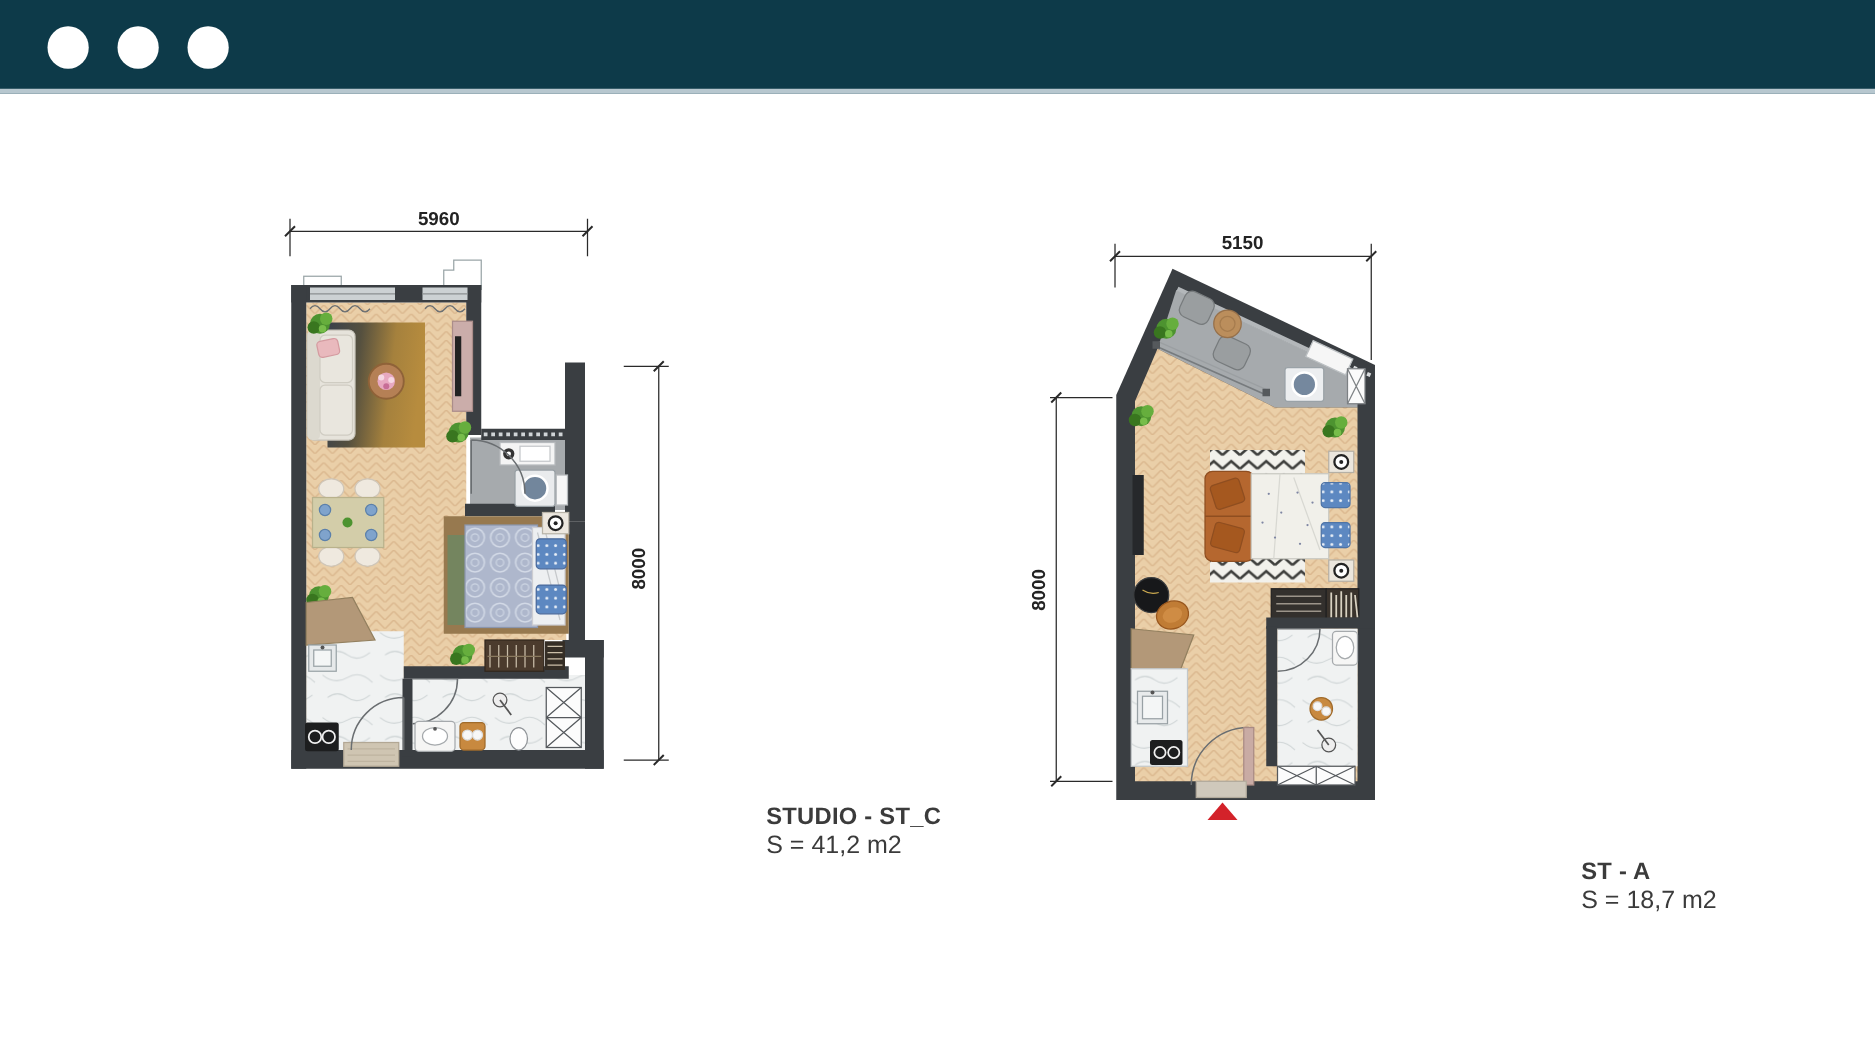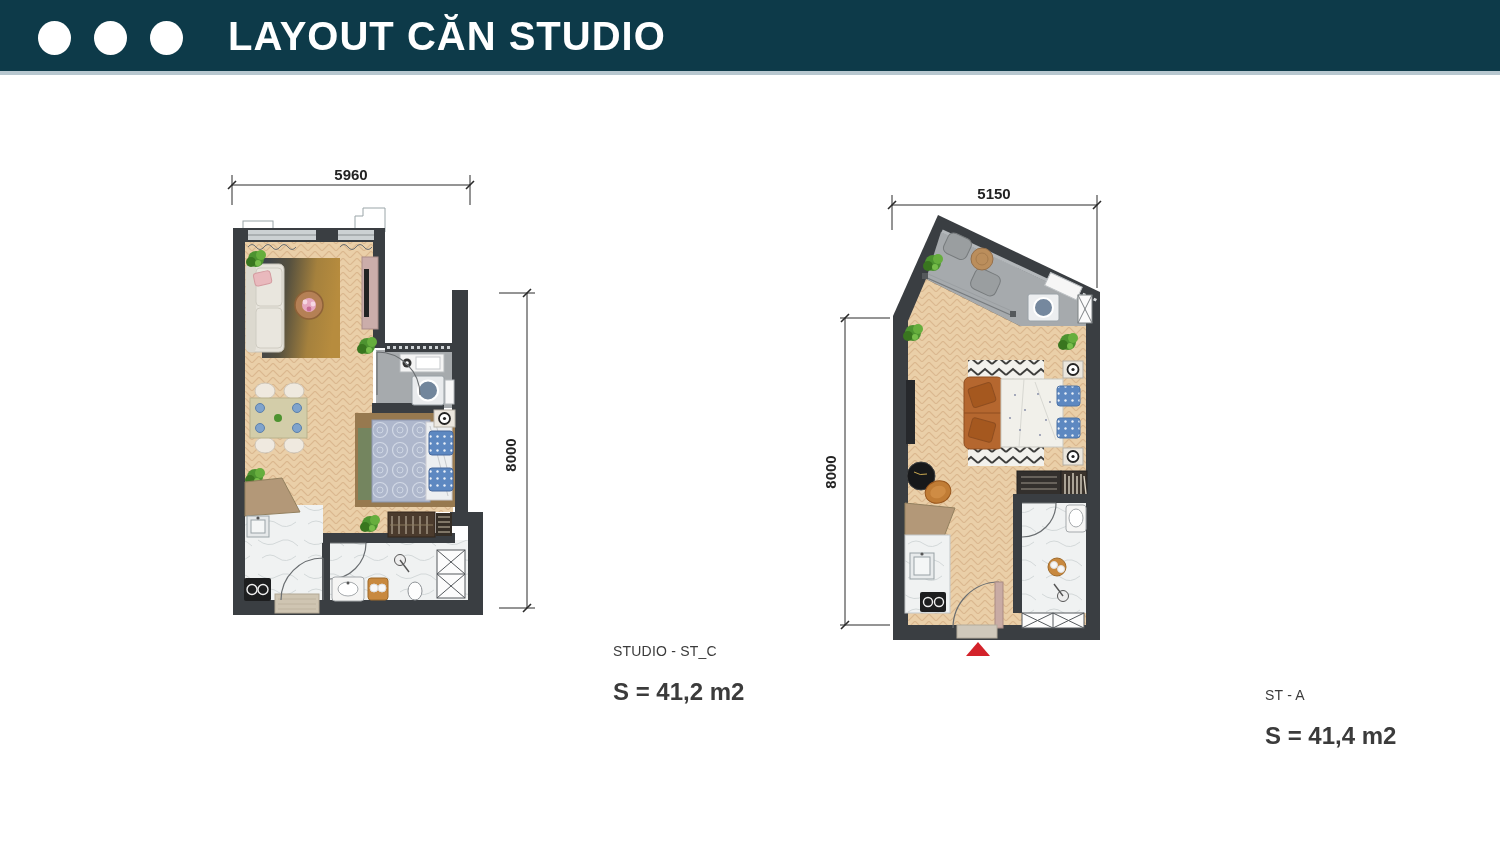--- a/index.html
+++ b/index.html
@@ -13,33 +13,32 @@
   .title{position:absolute;left:228px;top:14px;margin:0;color:#ffffff;font-size:40px;
          font-weight:800;letter-spacing:1px;white-space:nowrap}
   
   svg.plan{position:absolute;overflow:visible}
   .plan-left{left:210px;top:160px}
   .plan-right{left:810px;top:180px}
   svg text.dim{font-family:"Liberation Sans",sans-serif;font-size:15px;font-weight:700;fill:#232323}
   .plan-label{position:absolute;color:#3b3b3b;line-height:1.1}
   .label-left{left:613px;top:644px}
   .label-right{left:1265px;top:688px}
-  .plan-name{font-size:14px;font-weight:400;letter-spacing:.2px}
-  .plan-area-text{font-size:24px;font-weight:700;margin-top:20px}
+  .plan-name{font-size:19px;font-weight:700;letter-spacing:.2px}
+  .plan-area-text{font-size:20px;font-weight:400;margin-top:0}
 </style>
 </head>
 <body>
 
 <div class="header">
   <div class="dots">
     <span class="dot"></span>
     <span class="dot"></span>
     <span class="dot"></span>
   </div>
-  <h1 class="title">LAYOUT CĂN STUDIO</h1>
 </div>
 
 <svg class="plan plan-left" width="340" height="490" viewBox="0 0 340 490" role="img">
   <defs>
     <linearGradient id="rugGrad" x1="0" y1="0" x2="1" y2="0.15">
       <stop offset="0" stop-color="#3a414b"></stop>
         <stop offset="0.35" stop-color="#55503f"></stop>
       <stop offset="0.7" stop-color="#a5813d"></stop>
         <stop offset="1" stop-color="#b78c3e"></stop>
     </linearGradient>
@@ -339,14 +338,14 @@
   <text class="dim" x="184" y="19" text-anchor="middle">5150</text>
   <text class="dim" x="26" y="292" text-anchor="middle" transform="rotate(-90 26 292)">8000</text>
 </svg>
 
 <div class="plan-label label-left">
   <div class="plan-name">STUDIO - ST_C</div>
   <div class="plan-area-text">S = 41,2 m2</div>
 </div>
 <div class="plan-label label-right">
   <div class="plan-name">ST - A</div>
-  <div class="plan-area-text">S = 41,4 m2</div>
+  <div class="plan-area-text">S = 18,7 m2</div>
 </div>
 
 </body></html>

